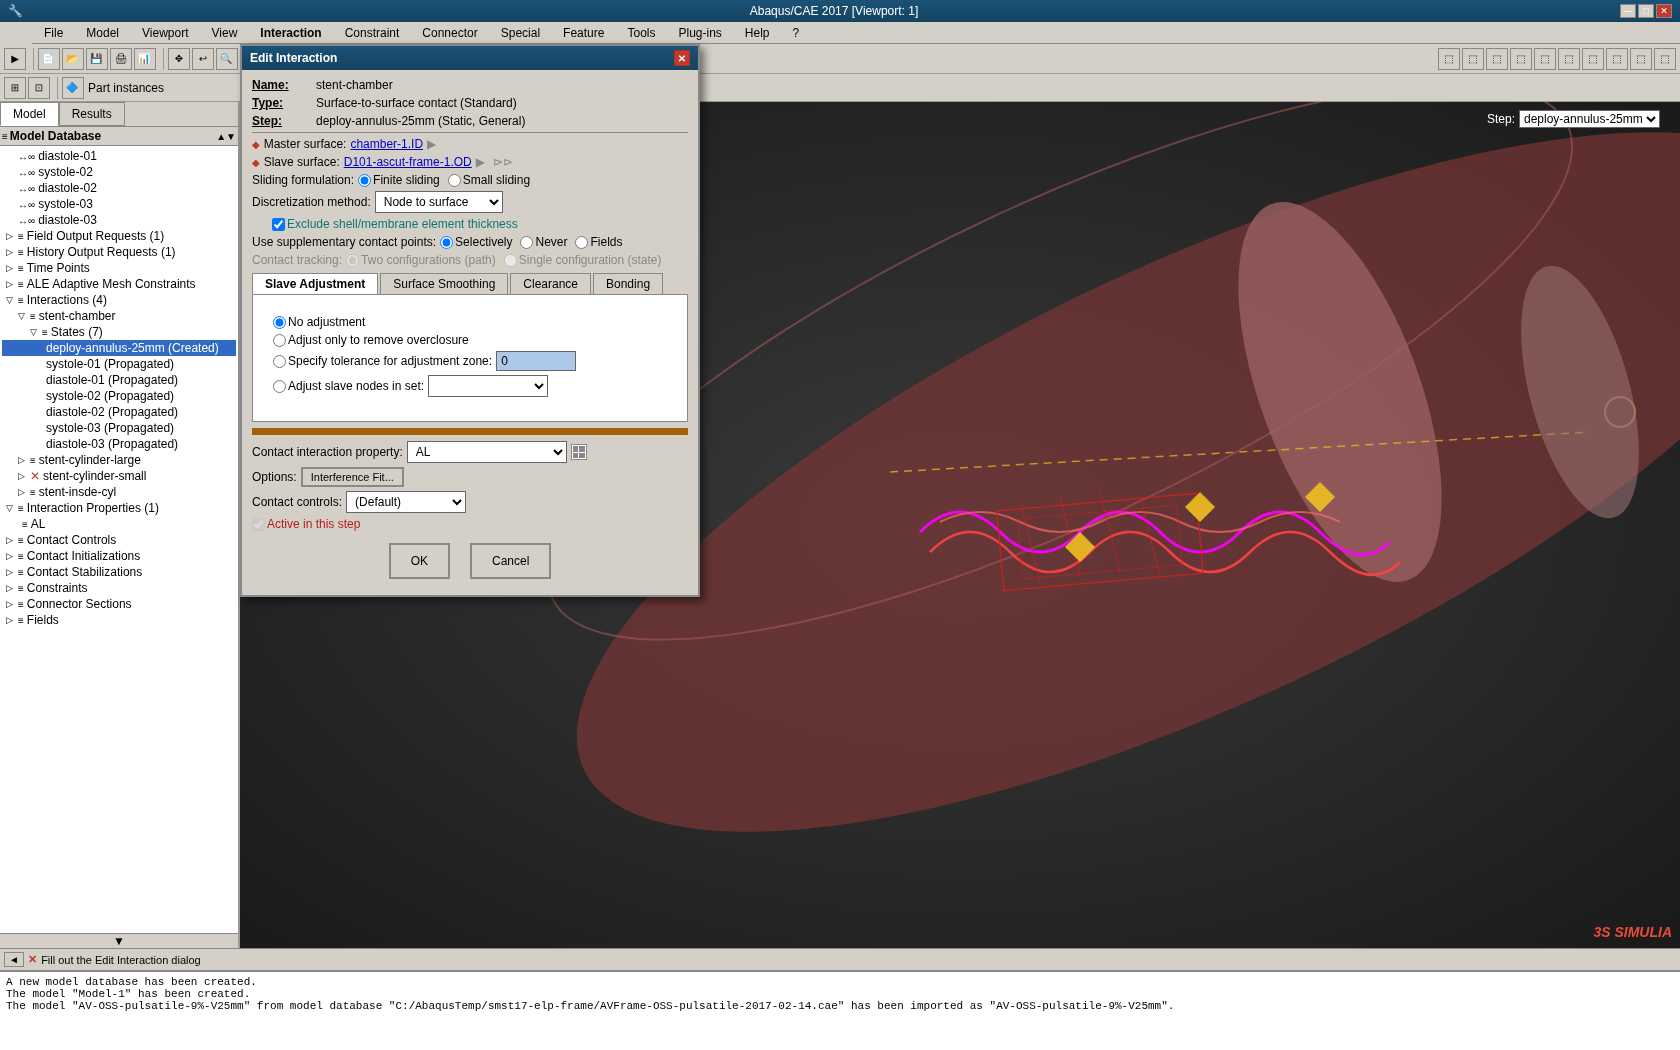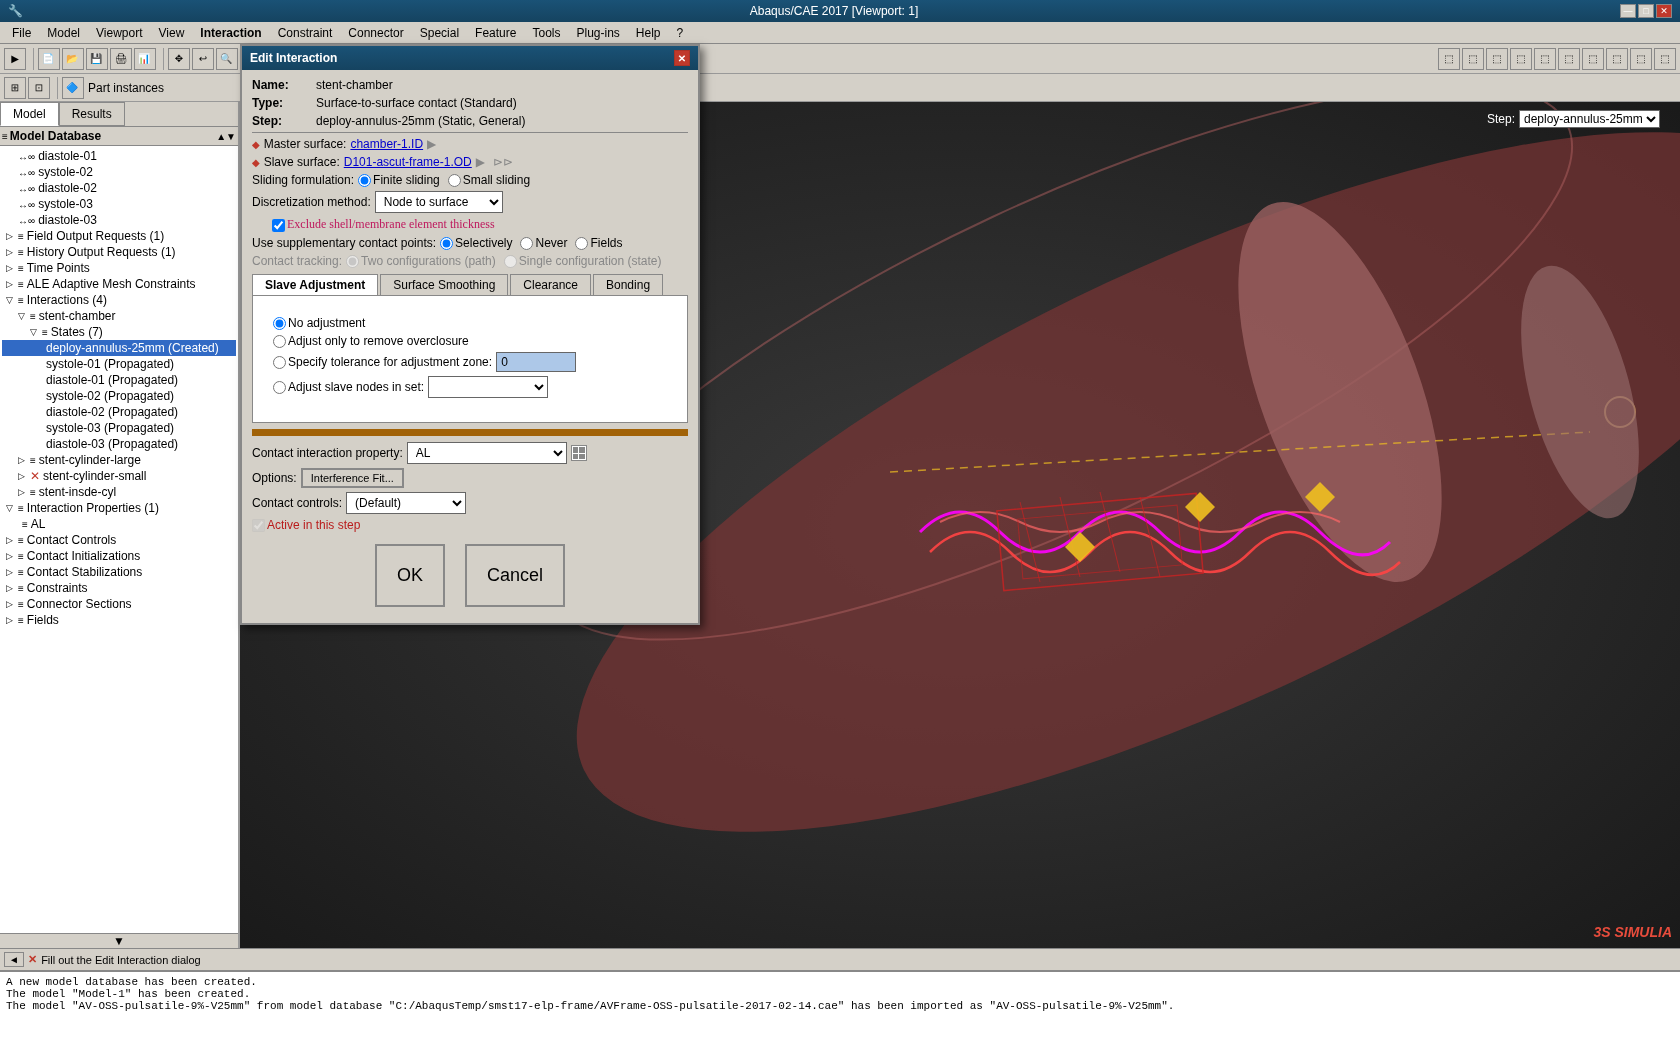--- a/index.html
+++ b/index.html
@@ -6,21 +6,21 @@
     body { font-family: 'Segoe UI', Arial, sans-serif; font-size: 12px; background: #d4d0c8; overflow: hidden; width: 1680px; height: 1050px; position: relative; }
 
     
     #title-bar { background: linear-gradient(to bottom, #1a5276, #154360); color: white; height: 22px; display: flex; align-items: center; justify-content: space-between; padding: 0 8px; }
     #title-bar .title { flex: 1; text-align: center; font-size: 12px; }
     #title-bar .win-controls { display: flex; gap: 2px; }
     #title-bar .win-btn { width: 16px; height: 14px; background: #d4d0c8; border: 1px solid #888; font-size: 9px; display: flex; align-items: center; justify-content: center; cursor: pointer; }
     #title-bar .win-btn.close { background: #c0392b; color: white; }
 
     
-    #menu-bar { background: #d4d0c8; border-bottom: 1px solid #888; height: 22px; display: flex; align-items: center; padding: 0 4px; gap: 0; }
+    #menu-bar { background: #d4d0c8; border-bottom: 1px solid #888; height: 22px; display: flex; align-items: center; padding: 0 4px; gap: 7px; margin-left: 32px; }
     .menu-item { padding: 2px 8px; cursor: pointer; font-size: 12px; }
 
     
     #toolbar { background: #d4d0c8; border-bottom: 1px solid #999; height: 30px; display: flex; align-items: center; padding: 2px 4px; gap: 2px; }
     .tb-btn { width: 22px; height: 22px; background: #d4d0c8; border: 1px solid #888; display: flex; align-items: center; justify-content: center; cursor: pointer; font-size: 10px; }
     .tb-sep { width: 4px; height: 22px; border-right: 1px solid #999; margin: 0 2px; }
 
     
     #toolbar2 { background: #d4d0c8; border-bottom: 1px solid #999; height: 28px; display: flex; align-items: center; padding: 2px 4px; gap: 2px; }
 
@@ -52,21 +52,21 @@
     #nav-bar { background: #d4d0c8; height: 22px; border-top: 1px solid #888; display: flex; align-items: center; padding: 0 4px; gap: 4px; font-size: 11px; }
     .nav-btn { padding: 1px 4px; background: #d4d0c8; border: 1px solid #888; cursor: pointer; font-size: 10px; }
 
     
     #edit-interaction-dialog { position: absolute; top: 44px; left: 240px; width: 460px; background: #d4d0c8; border: 2px solid #888; box-shadow: 4px 4px 8px rgba(0,0,0,0.5); z-index: 200; pointer-events: all; }
     .dialog-titlebar { background: linear-gradient(to bottom, #1a5276, #154360); color: white; padding: 4px 8px; display: flex; align-items: center; justify-content: space-between; height: 24px; }
     .dialog-title { font-size: 12px; font-weight: bold; }
     .dialog-close-btn { width: 16px; height: 16px; background: #c0392b; color: white; border: 1px solid #a93226; display: flex; align-items: center; justify-content: center; cursor: pointer; font-size: 10px; font-weight: bold; }
     .dialog-body { padding: 8px 10px; }
     .dialog-row { display: flex; align-items: center; margin-bottom: 4px; font-size: 12px; }
-    .dialog-label { min-width: 60px; font-weight: bold; }
+    .dialog-label { min-width: 60px; font-weight: bold; text-decoration: underline; }
 
     
     .surface-row { display: flex; align-items: center; margin-bottom: 4px; }
     .surface-link { color: #0000cc; text-decoration: underline; cursor: pointer; }
     .surface-arrow { color: #888; margin-left: 4px; cursor: pointer; }
     .radio-option { display: flex; align-items: flex-end; gap: 2px; cursor: pointer; }
     input[type=radio], input[type=checkbox] { cursor: pointer; }
 
     
     .dialog-tabs { display: flex; margin-top: 6px; border-bottom: 1px solid #888; }
@@ -78,21 +78,21 @@
 
     
     .text-input { border: 1px solid #666; padding: 2px 4px; font-size: 12px; background: white; }
     .blue-input { border: 1px solid #666; padding: 2px 4px; font-size: 12px; background: #adc8e8; }
     .dropdown { border: 1px solid #666; padding: 2px 4px; font-size: 12px; background: white; }
 
     
     .dialog-section { border-top: 7px solid #a16207; padding-top: 6px; margin-top: 6px; }
 
     
-    .btn { padding: 19px 20px; background: #d4d0c8; border: 2px solid #888; cursor: pointer; font-size: 18px; }
+    .btn { padding: 9px 20px; background: #d4d0c8; border: 2px solid #888; cursor: pointer; font-size: 12px; }
     .btn-row { display: flex; justify-content: center; gap: 20px; padding: 8px 0; }
 
     
     select { font-size: 12px; border: 1px solid #666; background: white; }
 
     
     input[type=checkbox]:disabled { opacity: 0.6; }
 
     
     .grid-icon { width: 16px; height: 16px; border: 1px solid #888; background: white; display: grid; grid-template-columns: 1fr 1fr; gap: 1px; padding: 1px; cursor: pointer; }
@@ -335,21 +335,21 @@
       <span style="margin-right:4px;">Discretization method:</span>
       <select class="dropdown">
         <option>Node to surface</option>
         <option>Surface to surface</option>
       </select>
     </div>
 
     <div class="dialog-row" style="margin-left:20px;">
       <label class="radio-option">
         <input type="checkbox" checked="" style="">
-        <span style="color:#be185d;font-family:Liberation Serif, serif;">Exclude shell/membrane element thickness</span>
+        <span style="color:#0f766e;">Exclude shell/membrane element thickness</span>
       </label>
     </div>
 
 
     <div class="dialog-row">
       <span style="margin-right:4px;">Use supplementary contact points:</span>
       <label class="radio-option">
         <input type="radio" name="supplementary" checked="" style="">
         <span>Selectively</span>
       </label>

